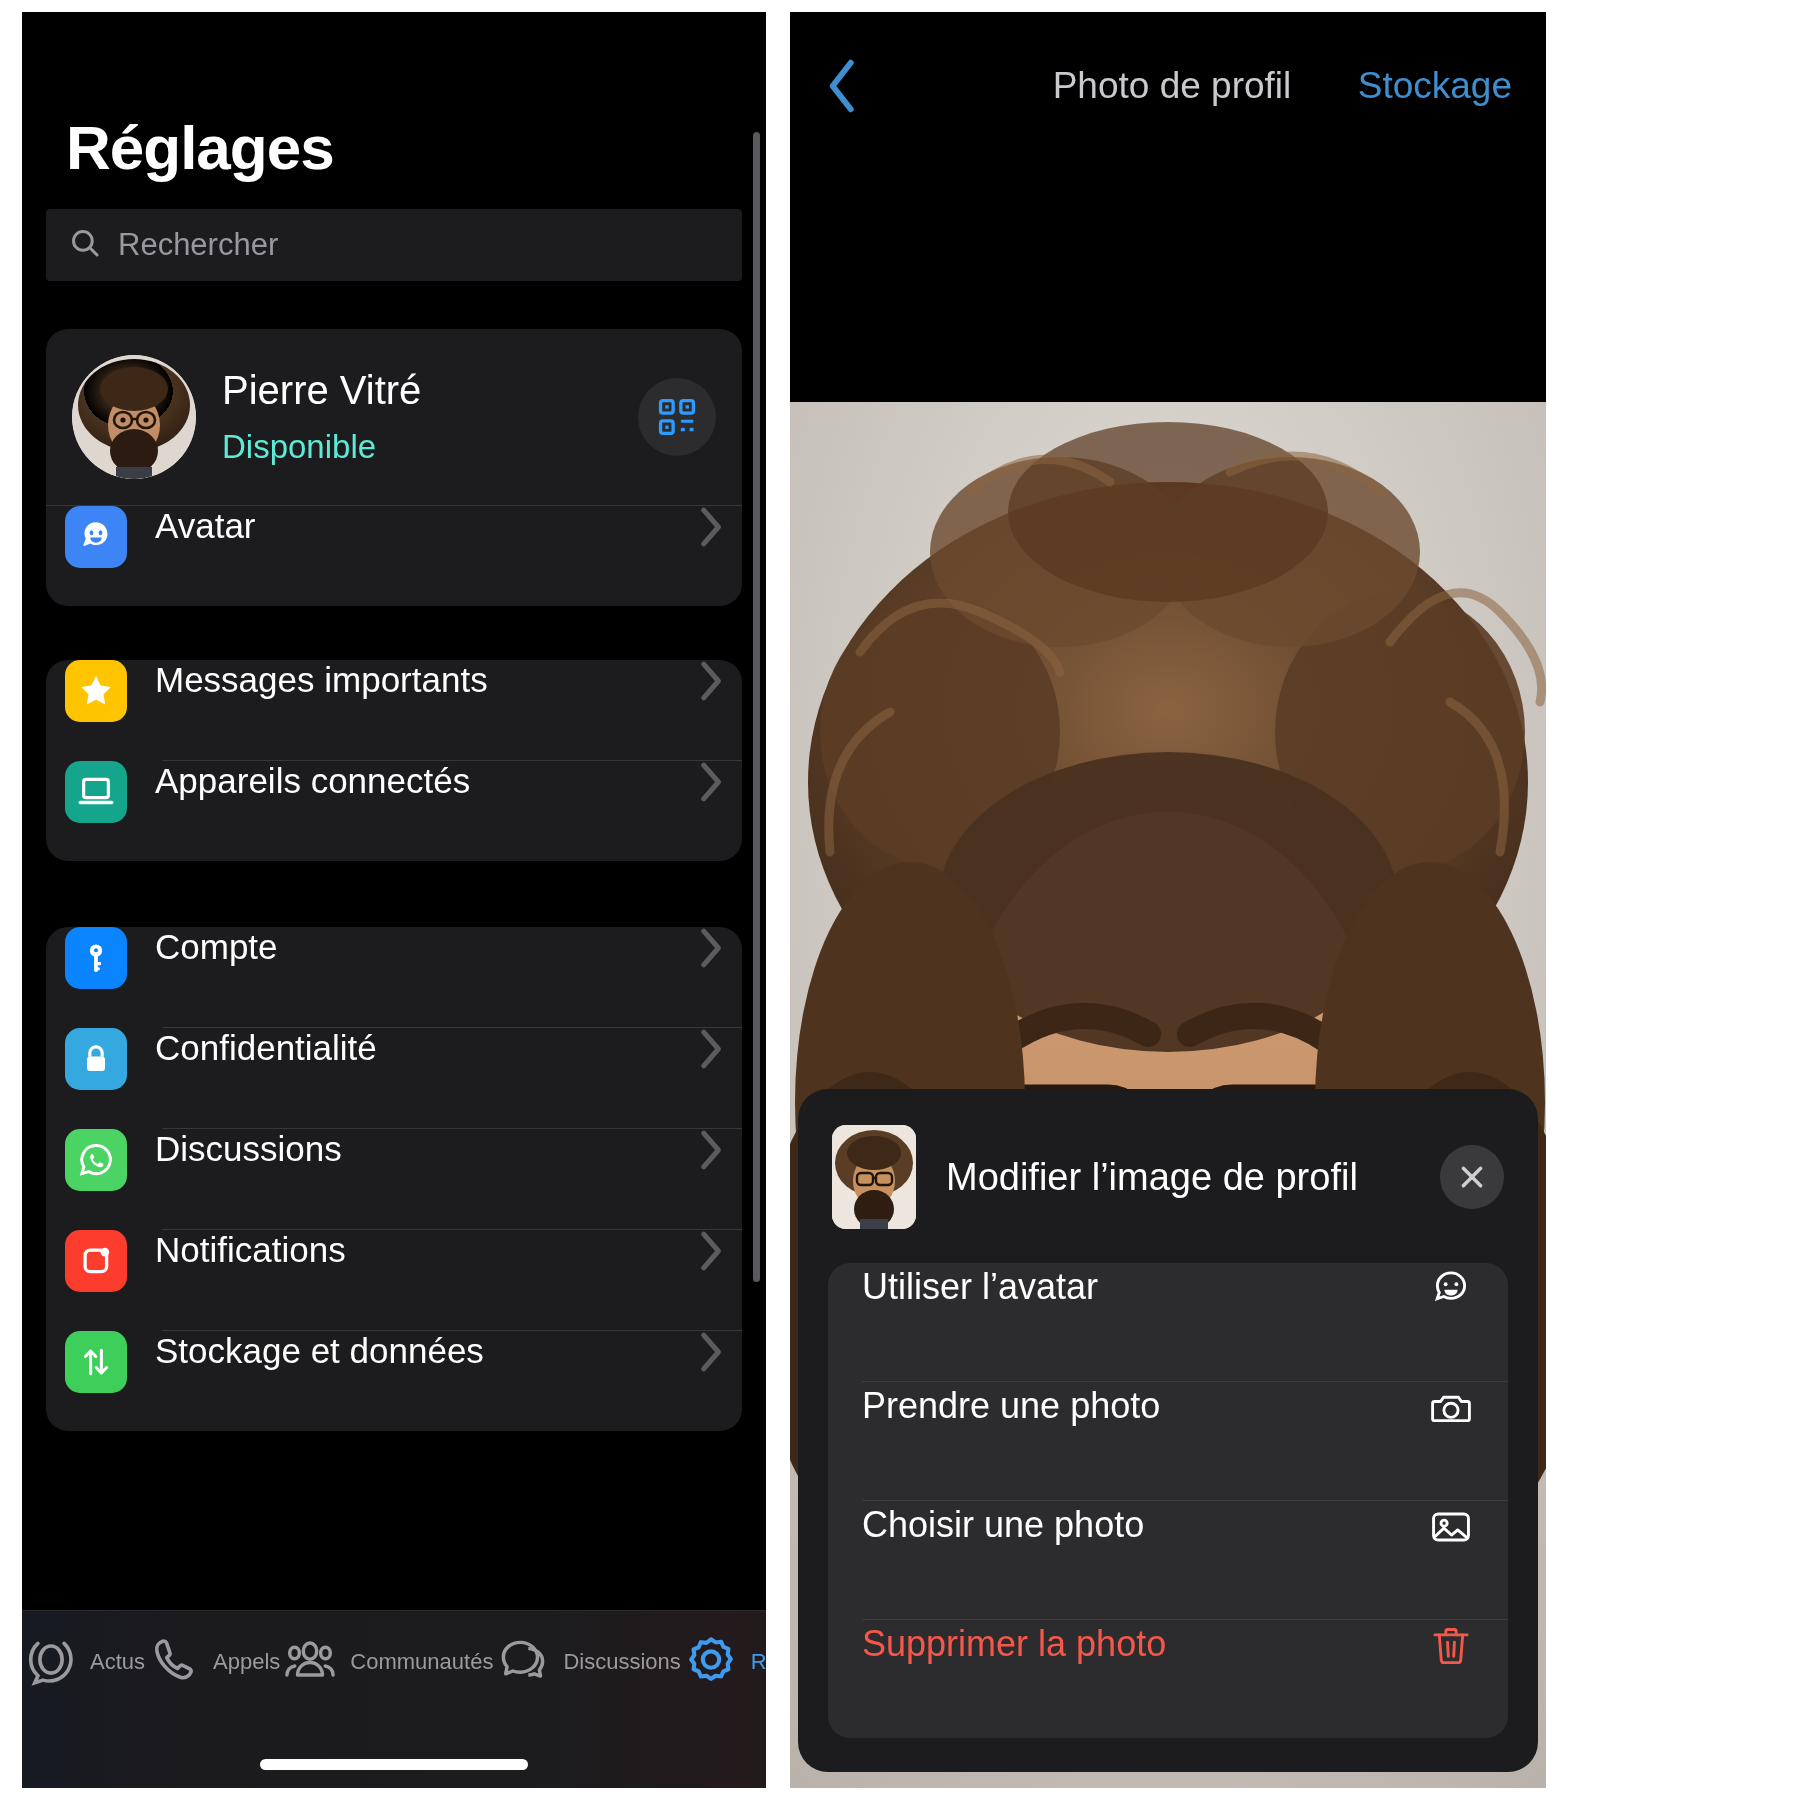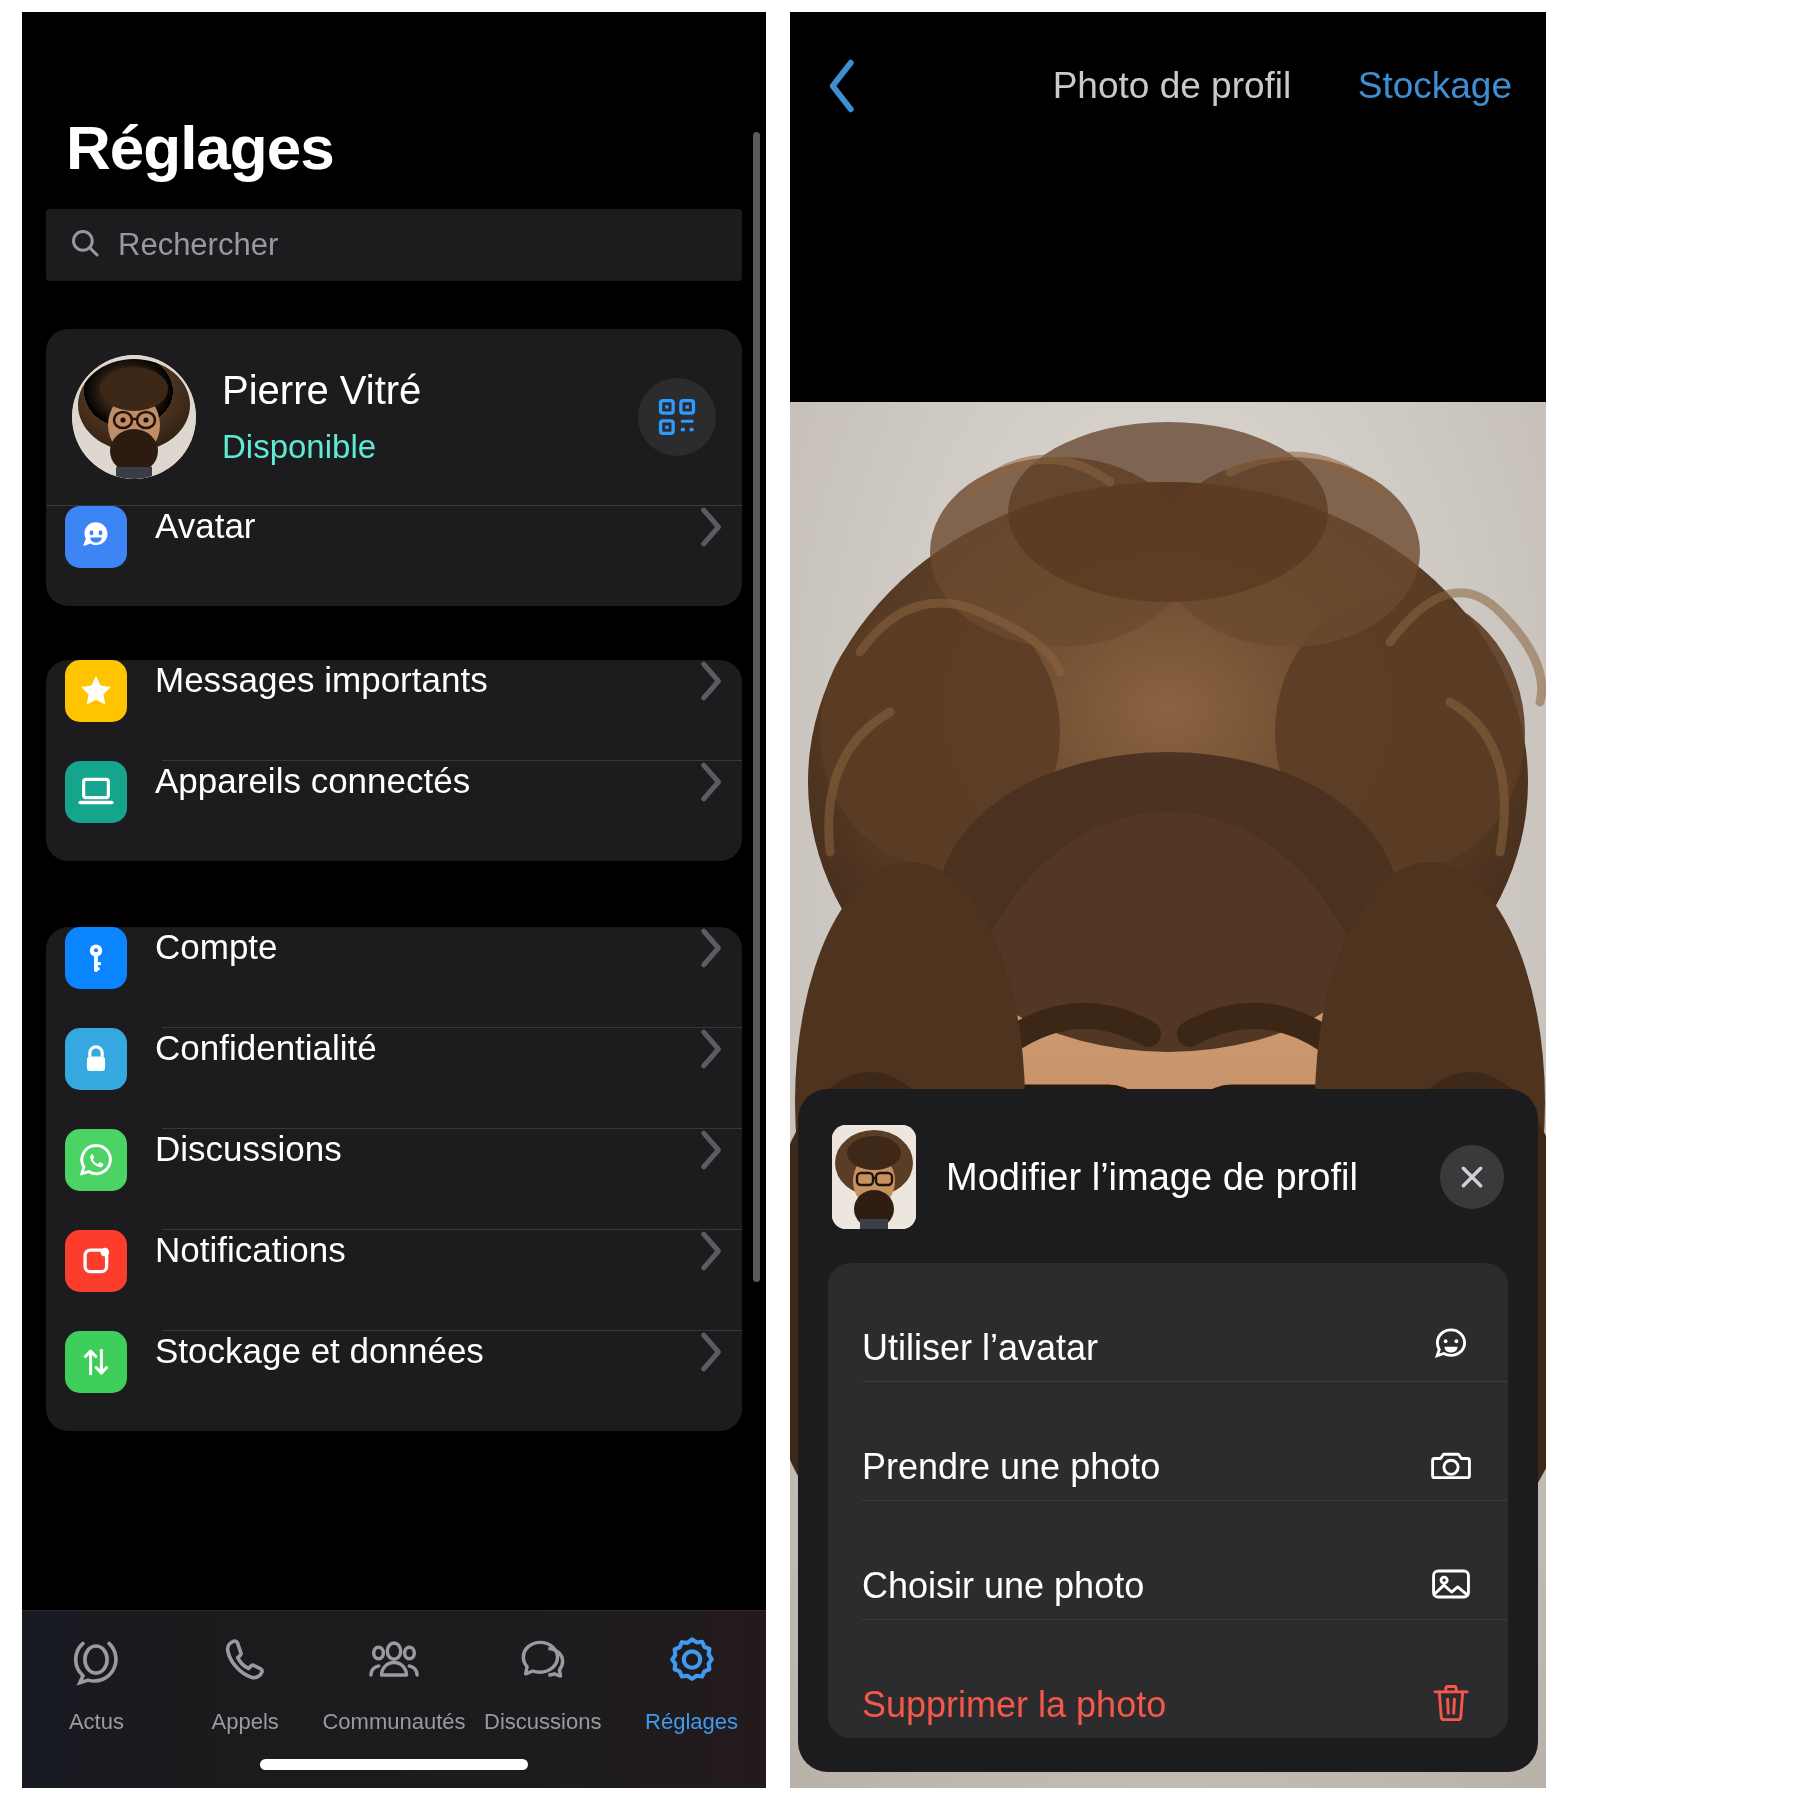--- a/index.html
+++ b/index.html
@@ -146,23 +146,23 @@
     background: linear-gradient(90deg,#181a22 0%, #1b1b1e 22%, #1c1c1e 70%, #241a1c 100%);
     display: flex;
     align-items: flex-start;
     padding-top: 22px;
     border-top: 1px solid #2a2a2c;
     position: relative;
   }
   .tab {
     flex: 1 1 0;
     display: flex;
-    flex-direction: column;
-    align-items: center;
-    gap: 18px;
+    flex-direction: row;
+    align-items: center;
+    gap: 10px;
   }
   .tab-label {
     font-size: 22px;
     color: #9a9a9f;
   }
   .tab.active .tab-label { color: #3e9bf0; }
   .home-indicator {
     position: absolute;
     left: 50%;
     transform: translateX(-50%);
@@ -249,23 +249,23 @@
     justify-content: center;
     flex: 0 0 auto;
   }
   .sheet-list {
     background: #2c2c2e;
     border-radius: 22px;
     overflow: hidden;
   }
   .sheet-item {
     display: flex;
-    align-items: flex-end;
+    align-items: flex-start;
     height: 118px;
-    padding: 12px 34px;
+    padding: 3px 34px;
   }
   .sheet-item-label {
     flex: 1 1 auto;
     font-size: 36px;
     color: #ffffff;
   }
   .sheet-item.danger .sheet-item-label { color: #f5584a; }
   .sheet-sep {
     height: 1px;
     background: #3d3d40;

